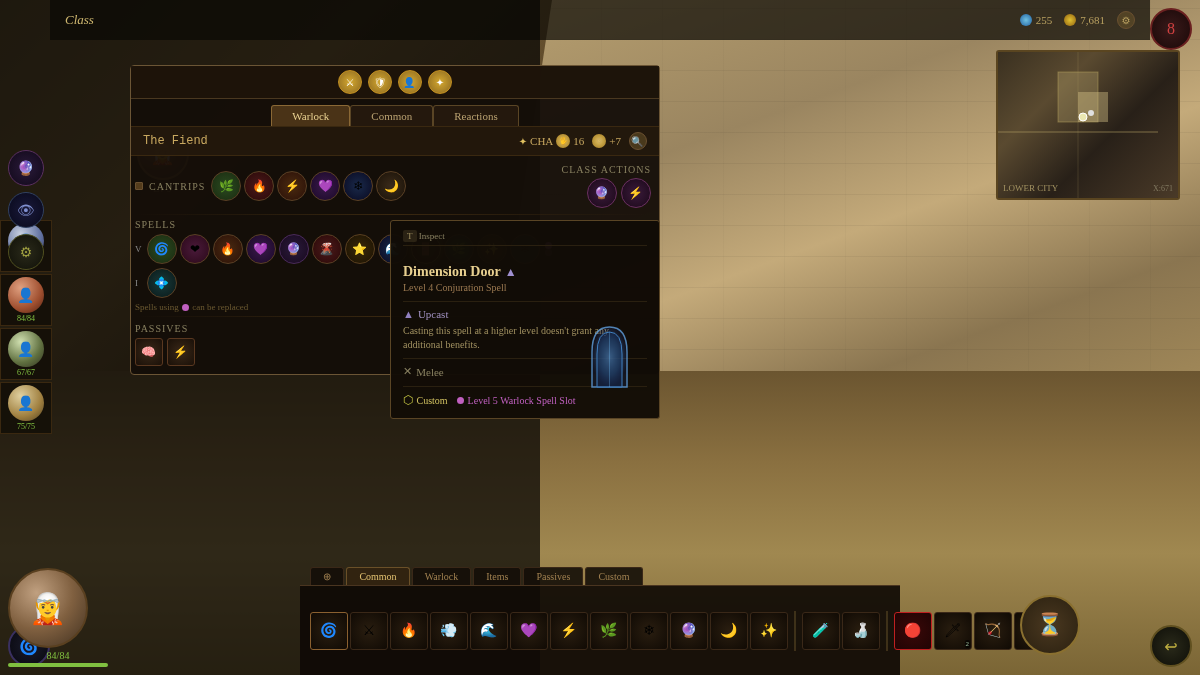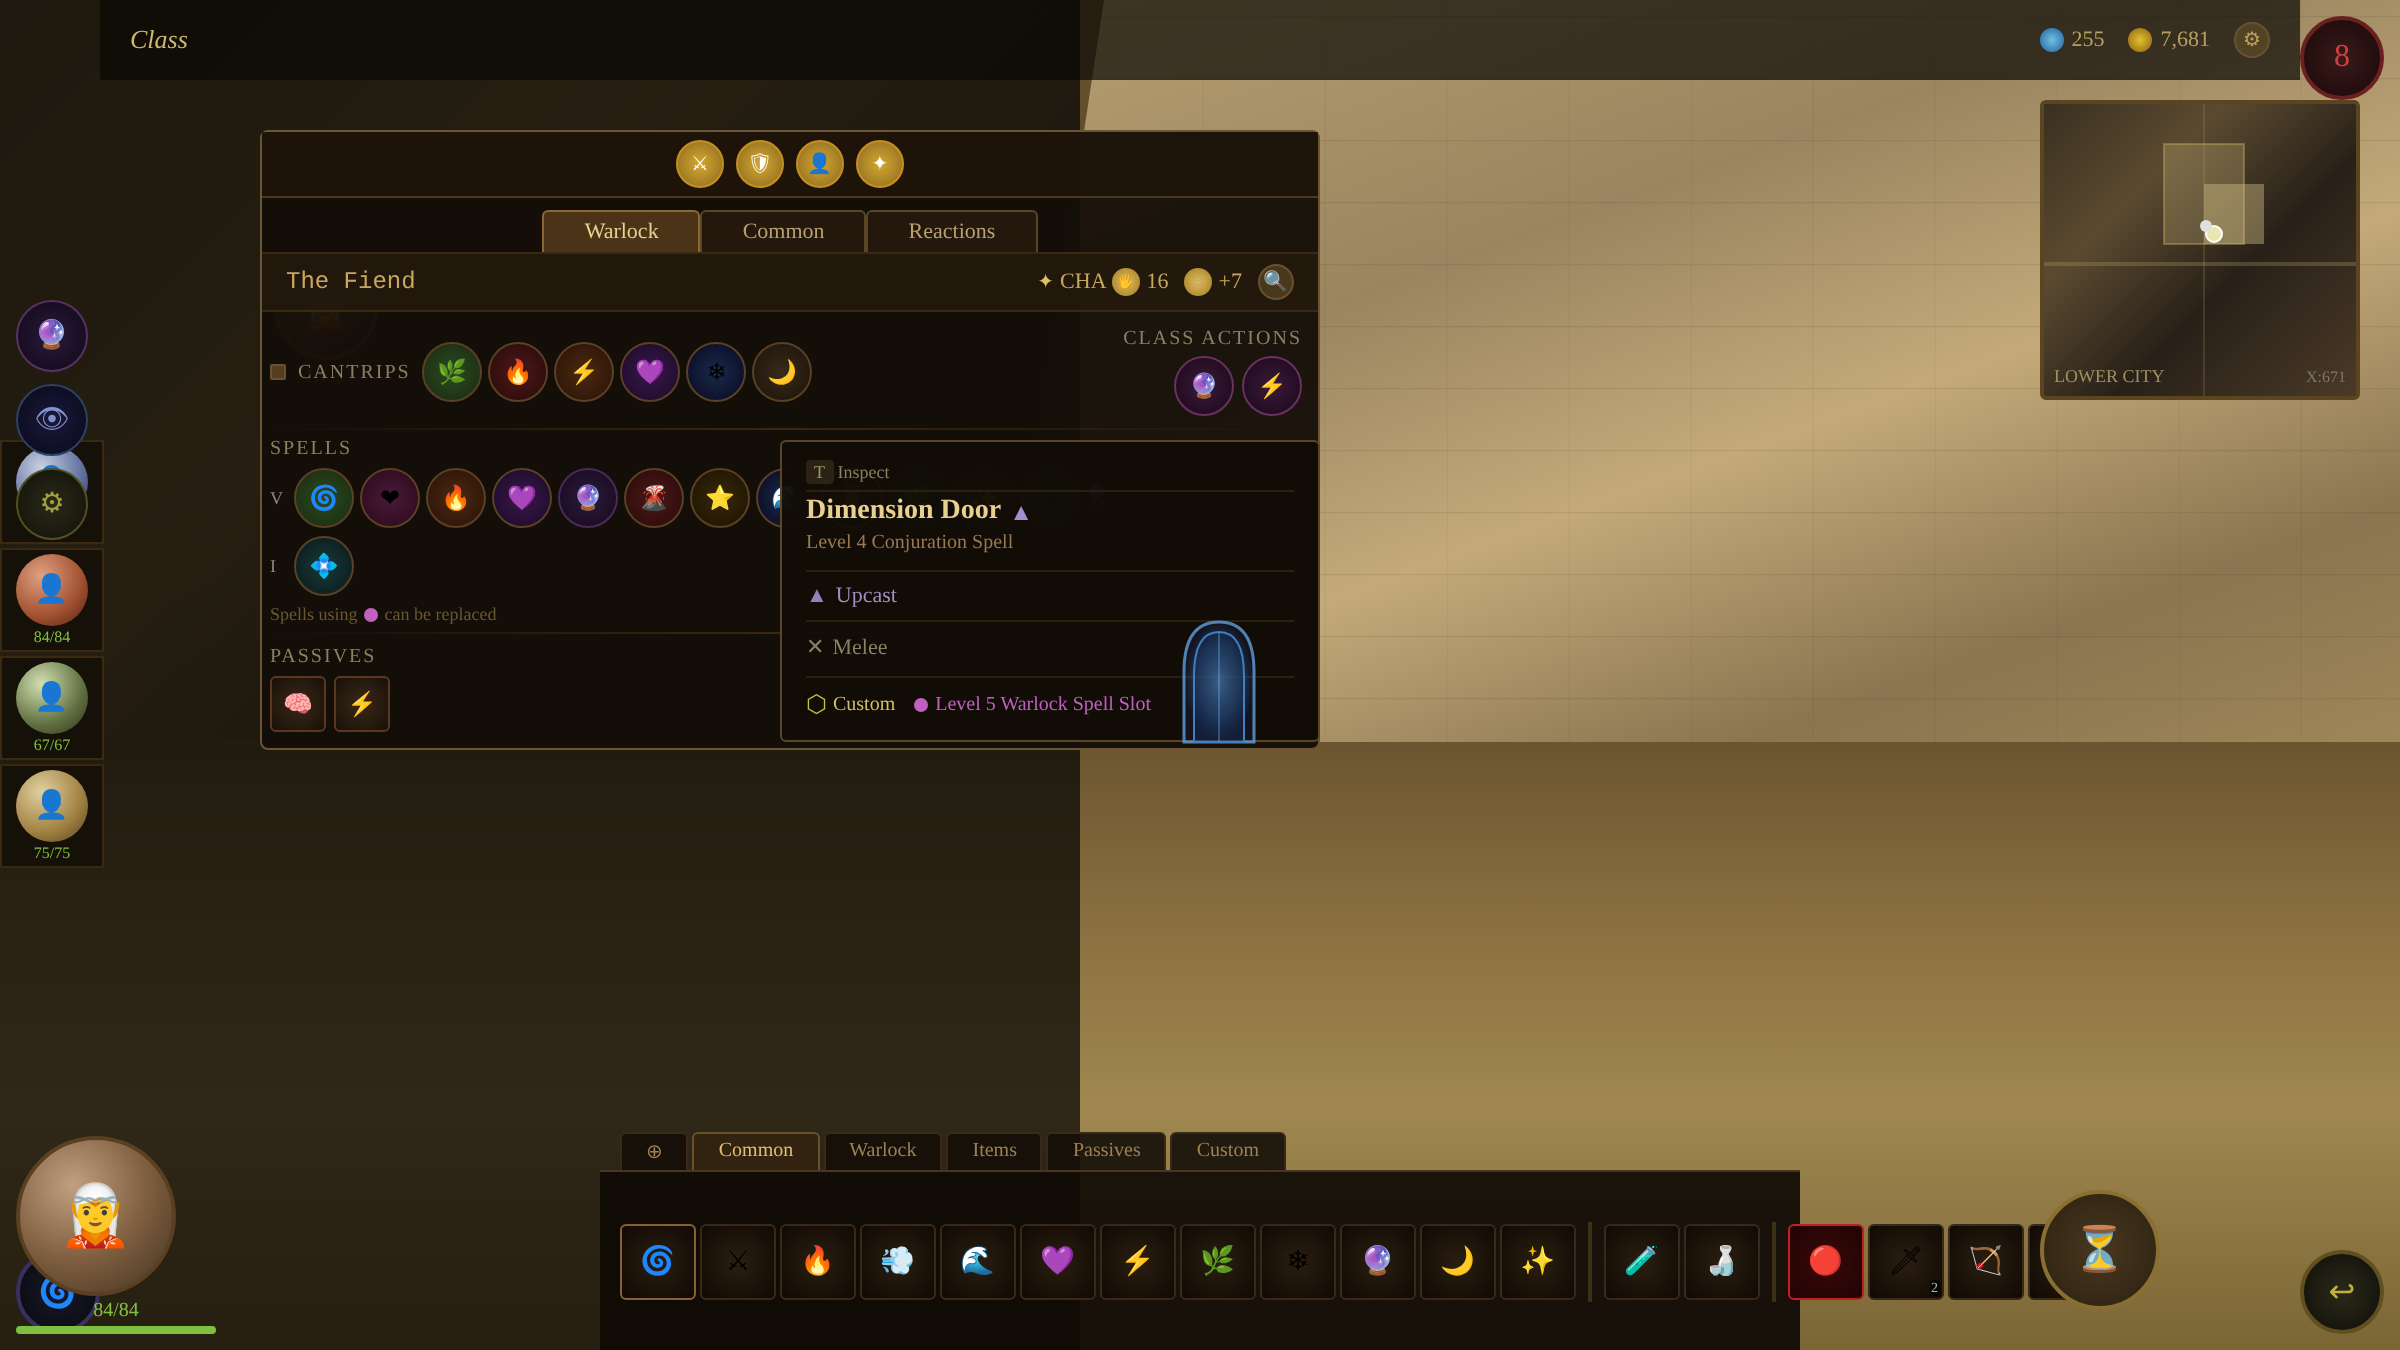--- a/index.html
+++ b/index.html
@@ -297,21 +297,21 @@
       background: rgba(18, 12, 6, 0.97);
       border: 1px solid #5a4525;
       border-radius: 3px;
       padding: 10px 12px;
       z-index: 100;
     }
 
     .tooltip-inspect-bar {
       font-size: 9px;
       color: #888060;
-      margin-bottom: 2px;
+      margin-bottom: 18px;
       padding-bottom: 4px;
       border-bottom: 1px solid #2a2010;
     }
 
     .tooltip-spell-name {
       font-size: 14px;
       color: #e8d090;
       font-weight: bold;
       display: flex;
       align-items: center;
@@ -544,21 +544,21 @@
       background: rgba(50, 35, 15, 0.9);
       color: #e0c070;
       border-color: #6a5028;
     }
 
     
     .minimap {
       position: absolute;
       top: 50px;
       right: 20px;
-      width: 160px;
+      width: 184px;
       height: 150px;
       border: 2px solid #5a4520;
       border-radius: 3px;
       background: linear-gradient(135deg, #3a2e20 0%, #4a3828 50%, #2a2018 100%);
       overflow: hidden;
     }
 
     .minimap-label {
       position: absolute;
       bottom: 5px;
@@ -821,20 +821,21 @@
       </svg>
     </div>
 
   </div>
 
   <div class="tooltip-section">
     <div class="tooltip-section-title">
       <span style="color:#9080c0;">▲</span>
       <span>Upcast</span>
     </div>
+    <div class="tooltip-section-text">Casting this spell at a higher level doesn't grant any additional benefits.</div>
   </div>
 
   <div class="tooltip-melee">
     <span style="color:#888060;">✕</span>
     <span>Melee</span>
   </div>
 
   <div class="tooltip-footer">
     <div class="action-badge">
       <span style="color:#c0c040;font-size:12px;">⬡</span>

